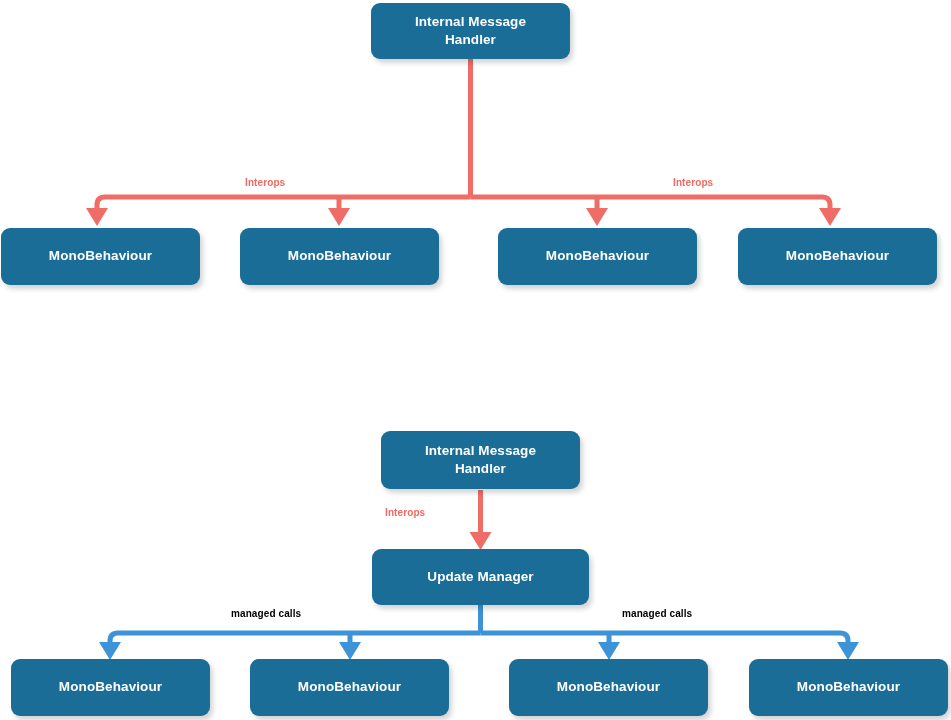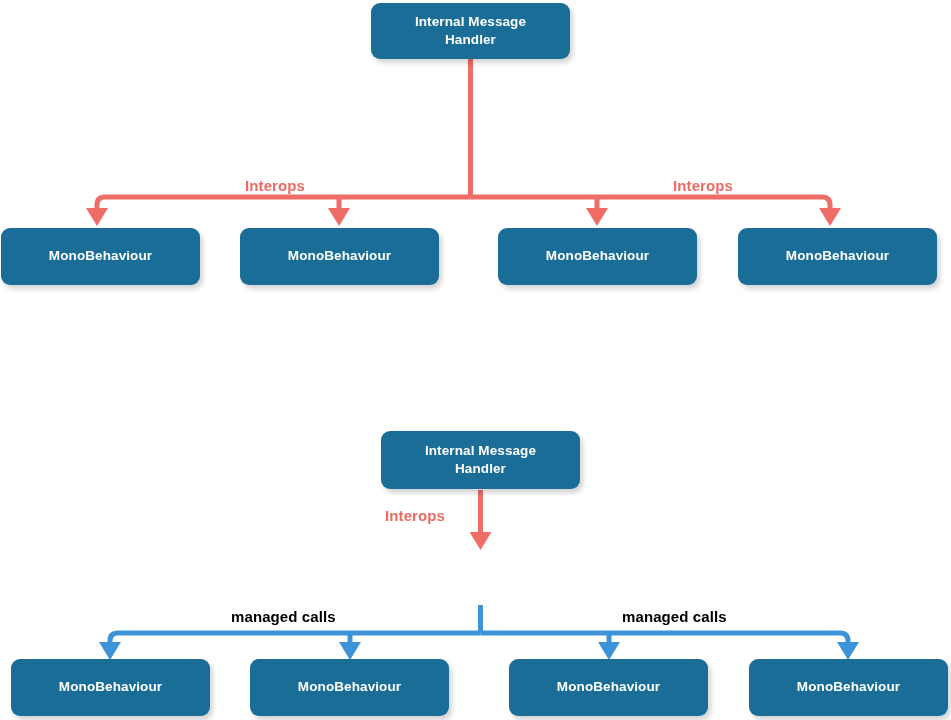--- a/index.html
+++ b/index.html
@@ -43,21 +43,21 @@
     z-index: 2;
   }
   .node-label {
     display: block;
     padding: 0 6px;
     white-space: pre-line;
   }
   .edge-label {
     position: absolute;
     font-weight: bold;
-    font-size: 15px;
+    font-size: 10px;
     letter-spacing: 0.1px;
     white-space: nowrap;
     z-index: 3;
   }
   .edge-label.red   { color: #ee6a63; }
   .edge-label.blue  { color: #000000; }
 </style>
 </head>
 <body>
 
@@ -136,20 +136,23 @@
 
   <div class="node" style="left:381px; top:431px; width:199px; height:58px;">
     <span class="node-label">Internal Message
 Handler</span>
   </div>
 
   <div class="edge-label red" style="left:385px; top:507px;">
     <span>Interops</span>
   </div>
 
+  <div class="node" style="left:372px; top:549px; width:217px; height:56px;">
+    <span class="node-label">Update Manager</span>
+  </div>
 
   <div class="edge-label blue" style="left:231px; top:608px;">
     <span>managed calls</span>
   </div>
 
   <div class="edge-label blue" style="left:622px; top:608px;">
     <span>managed calls</span>
   </div>
 
   <div class="node" style="left:11px; top:659px; width:199px; height:57px;">

